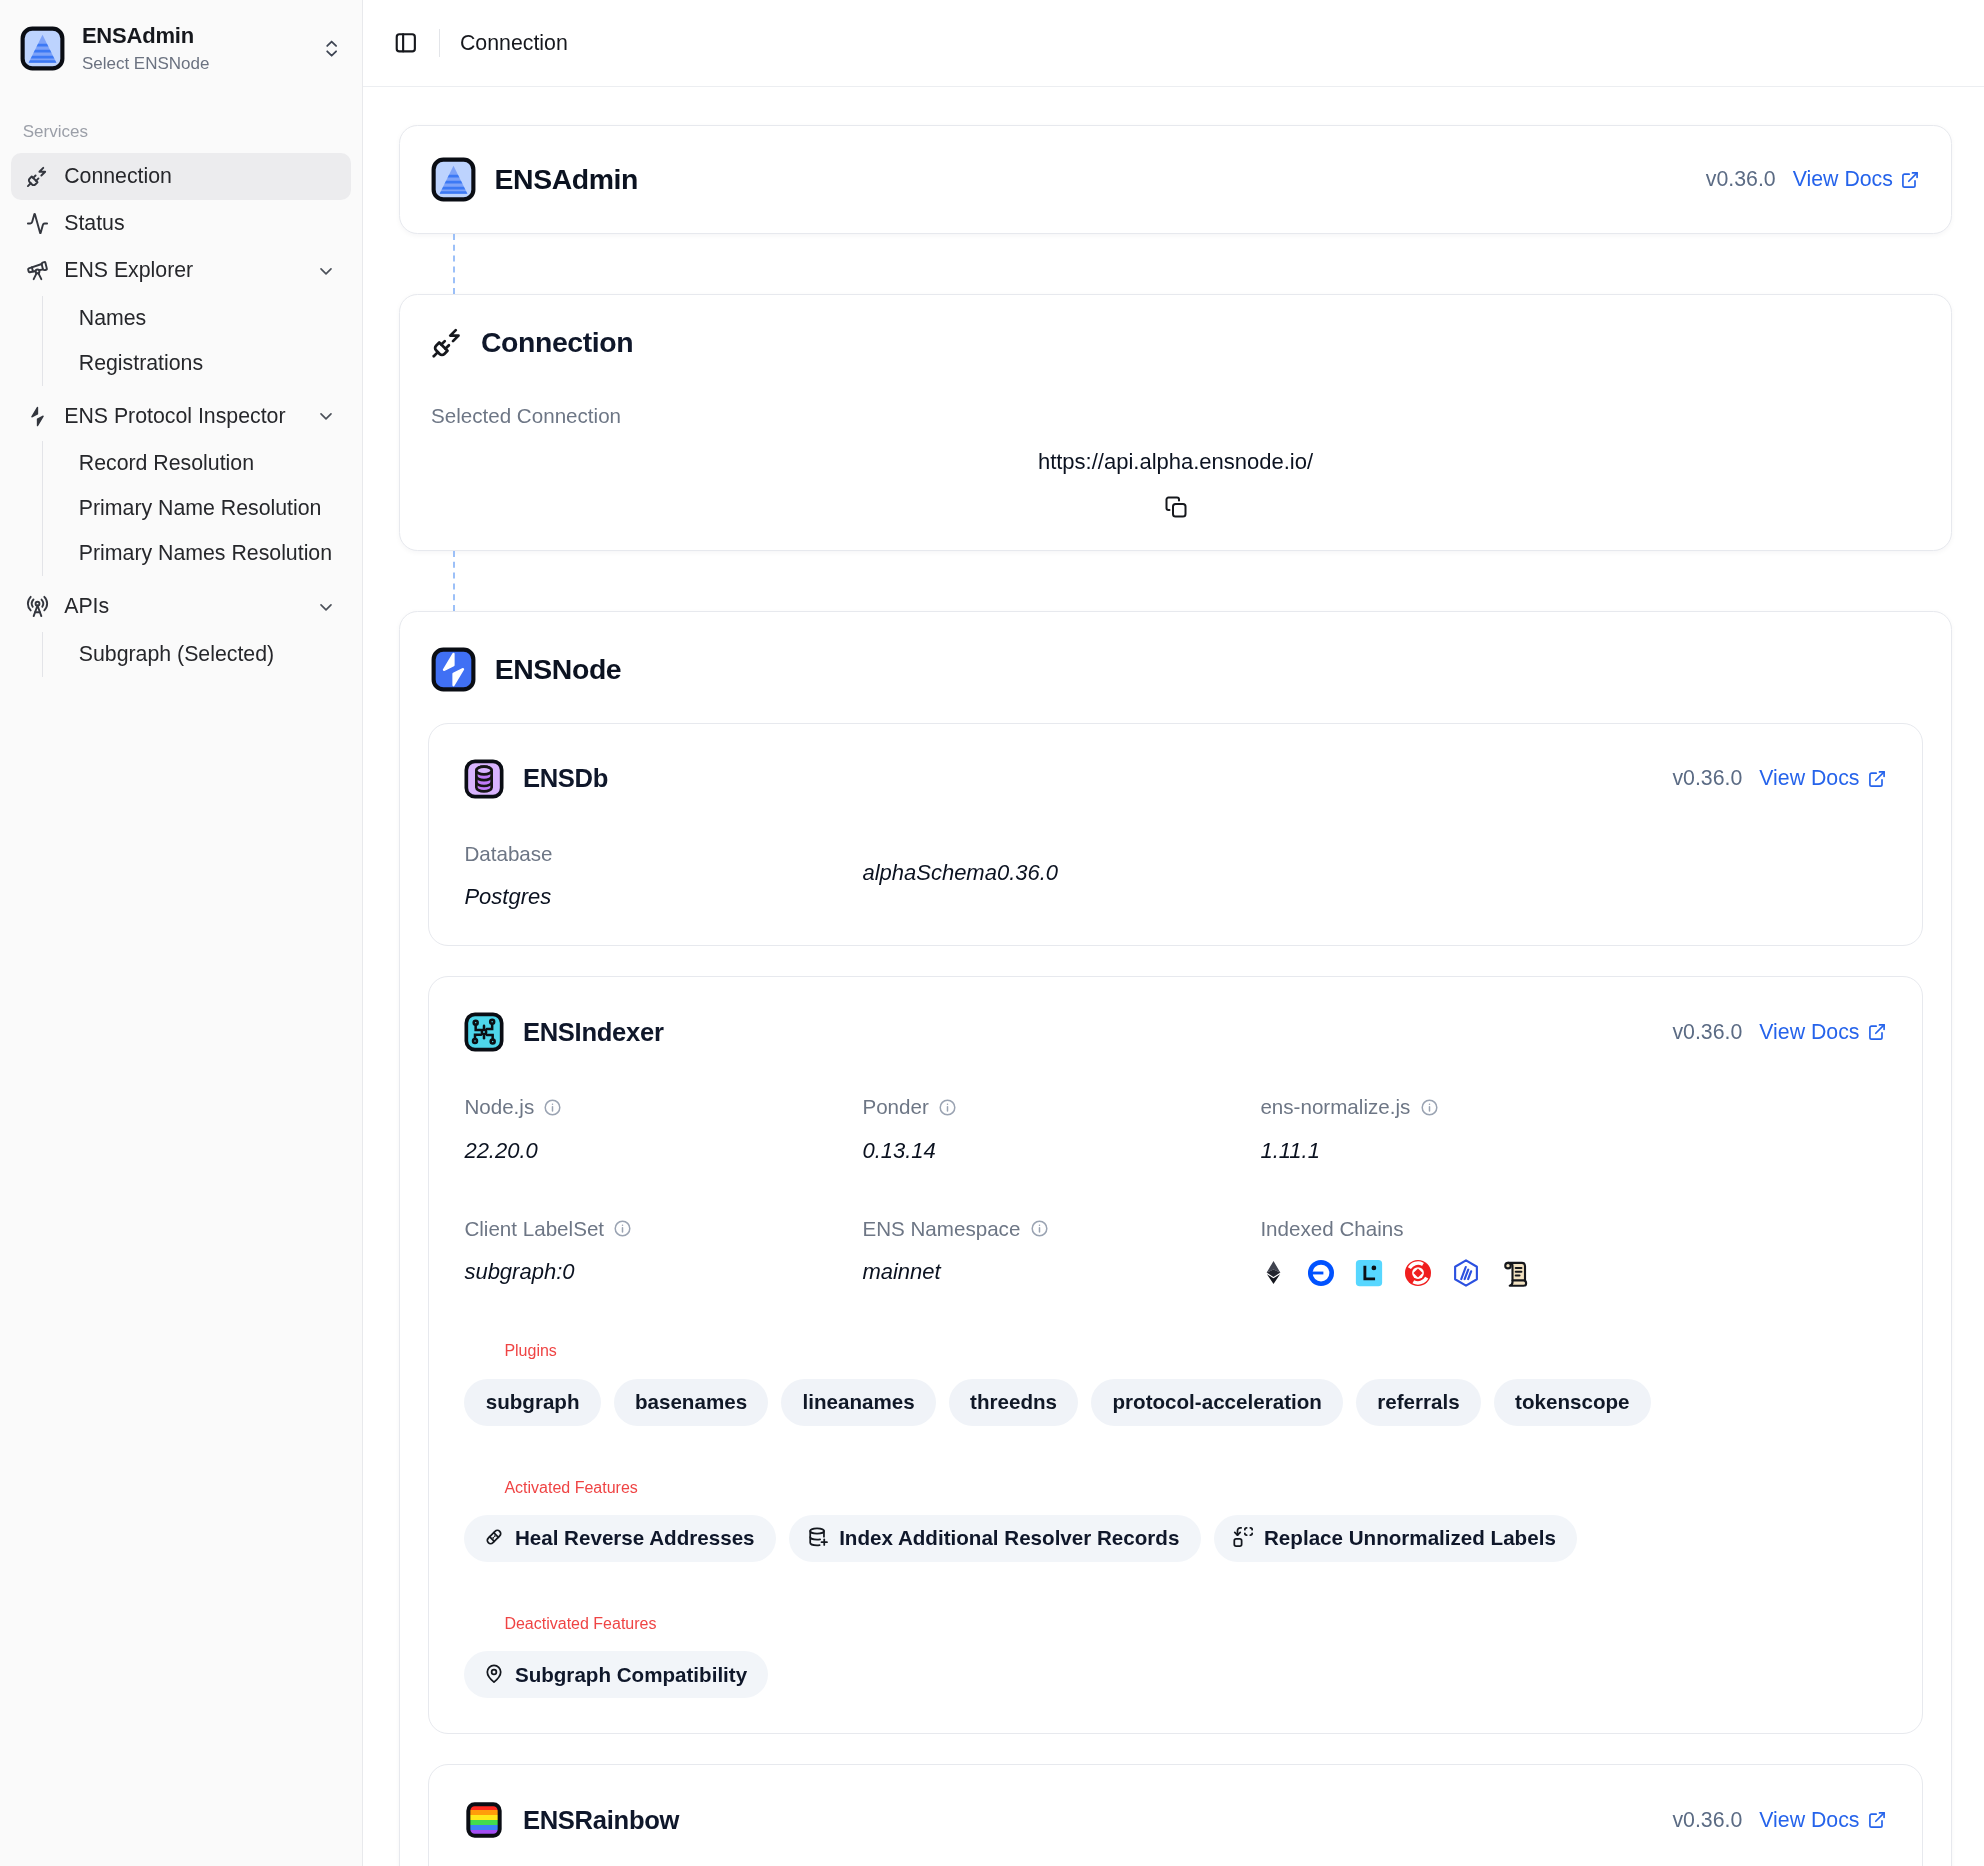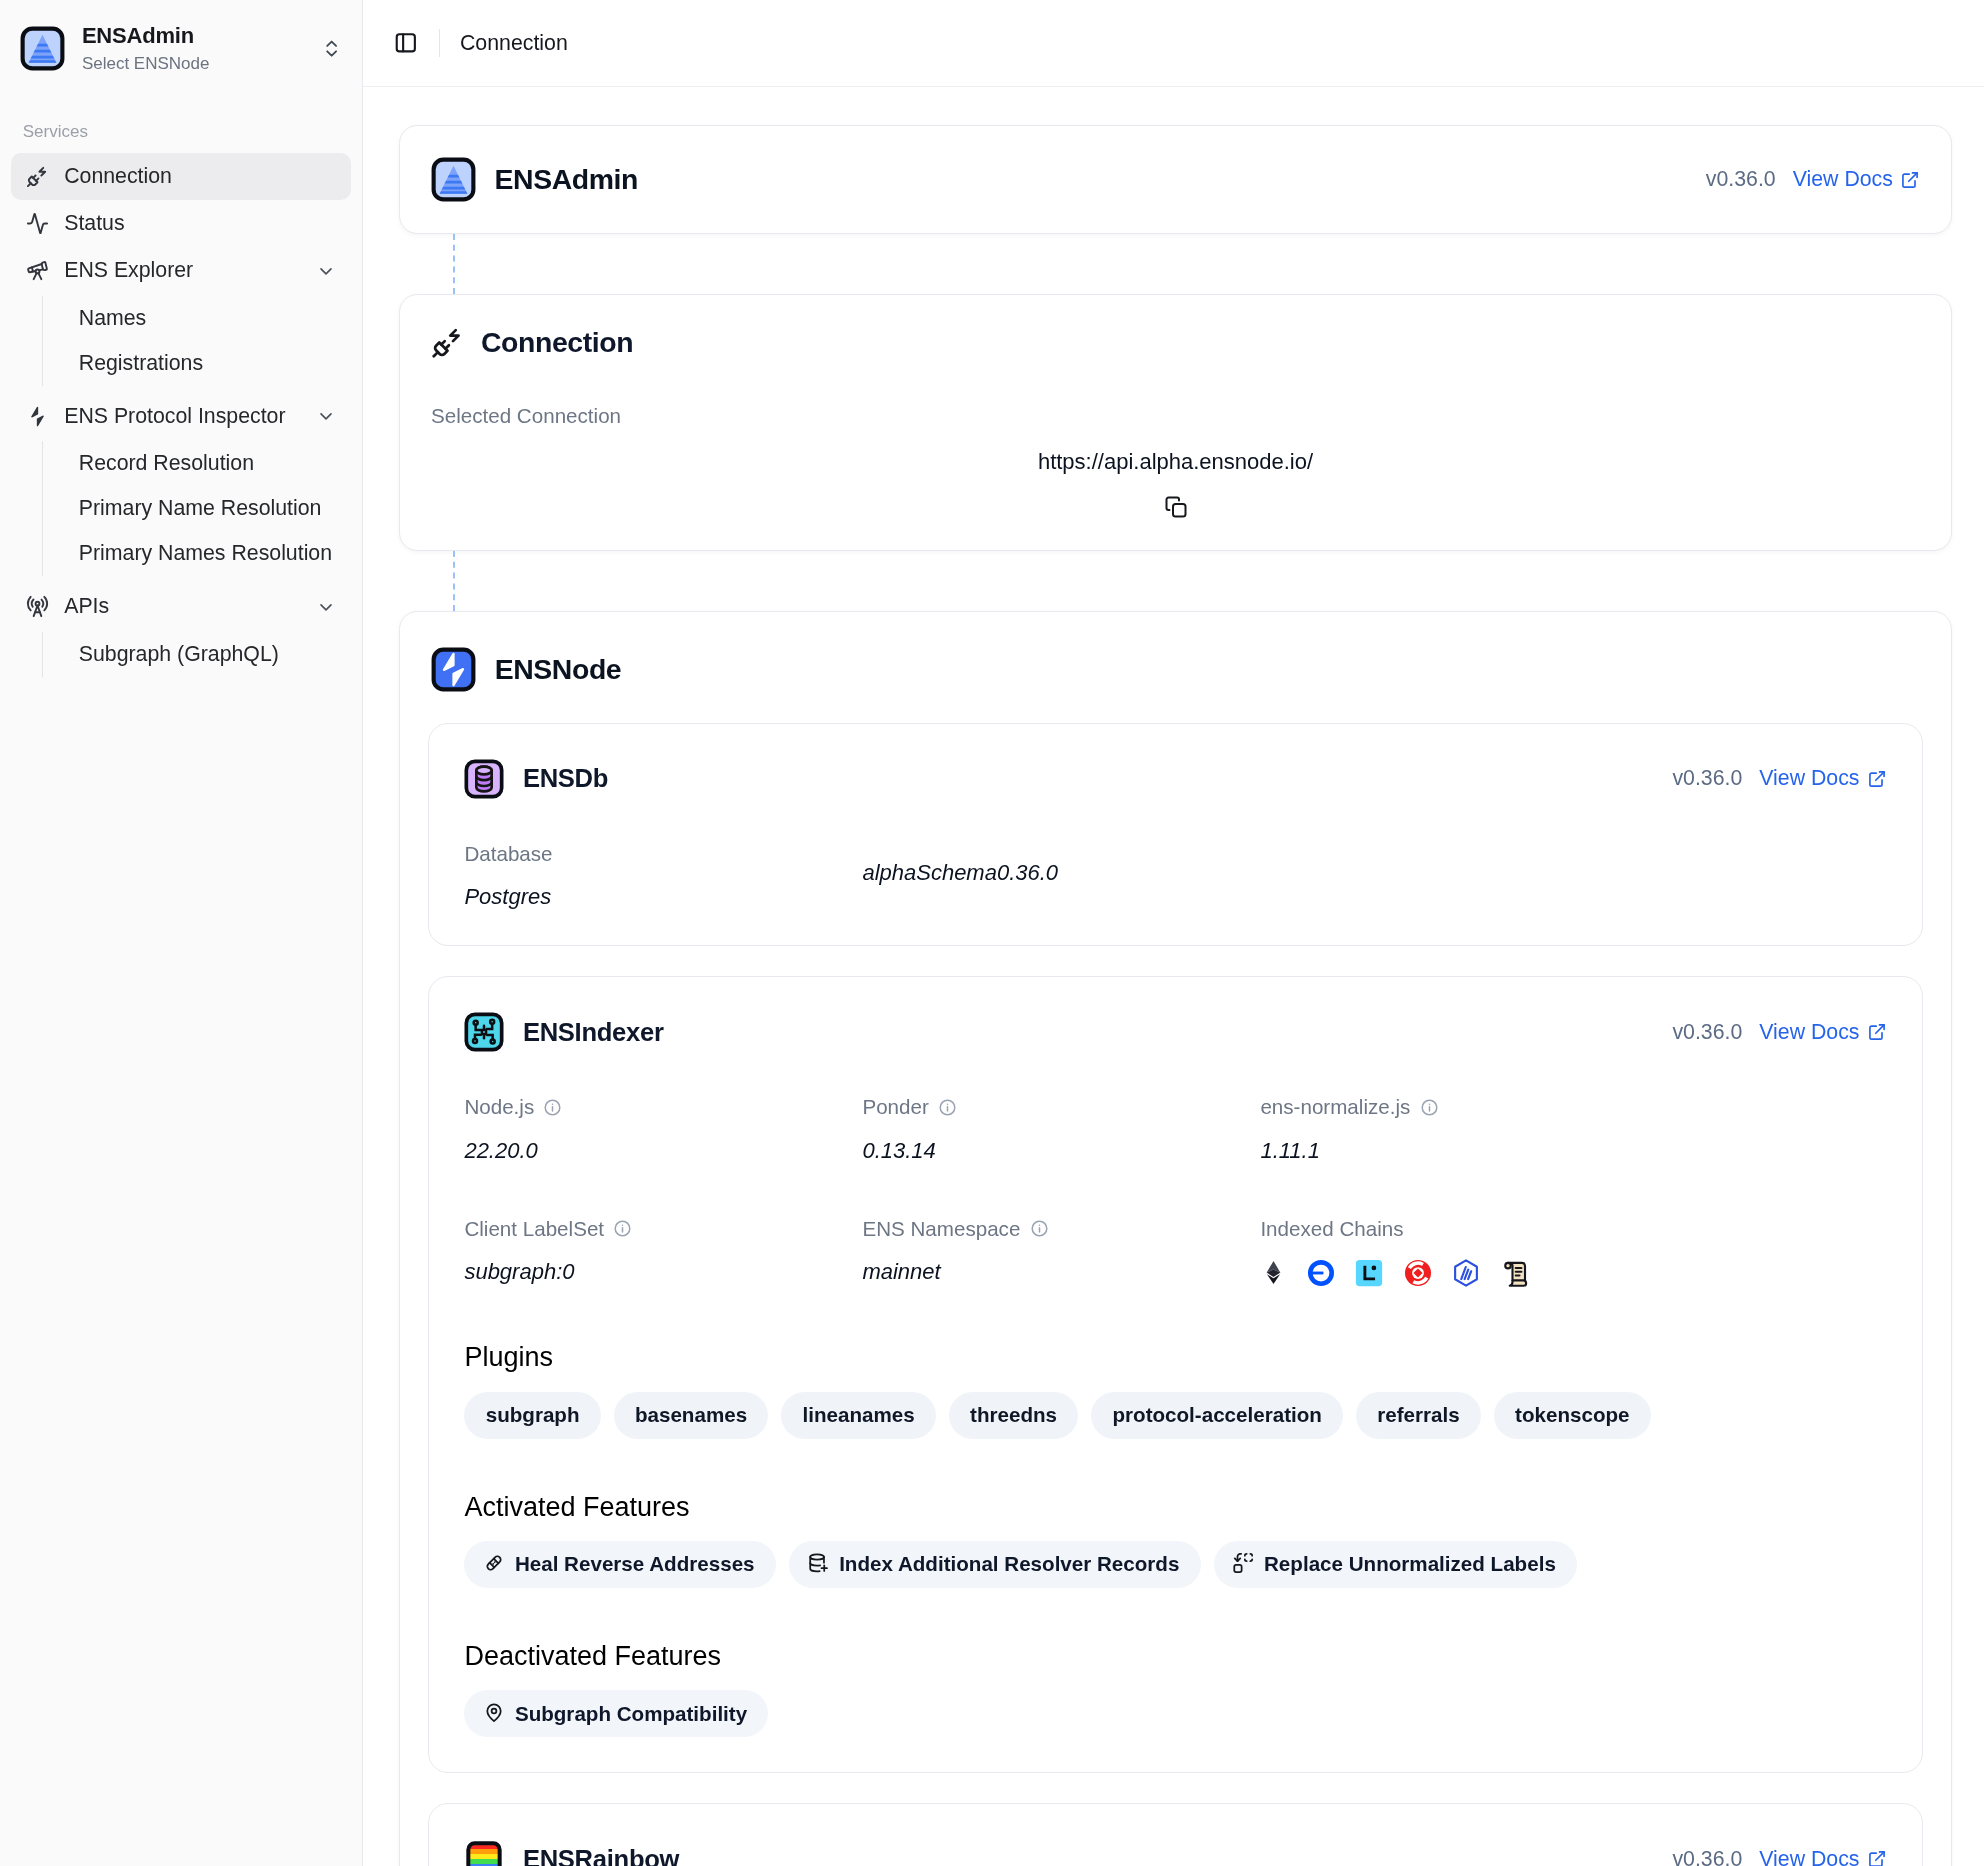--- a/index.html
+++ b/index.html
@@ -104,21 +104,21 @@
   .fields { display:grid; grid-template-columns:398px 398px 1fr; margin-top:43px; row-gap:53px; }
   .fields.two { grid-template-columns:398px 1fr; }
   .fields.one { grid-template-columns:1fr; }
   .field-label { display:flex; align-items:center; gap:9.2px; font-size:20.6px; color:#6d7685; }
   .field-label svg { width:19px; height:19px; color:#9aa3b2; }
   .field-value { margin-top:18.5px; font-size:22px; color:#0b1220;font-style:italic; }
   .chains { display:flex; align-items:center; gap:18.5px; margin-top:15.6px; height:33px; }
   .chains svg { width:30px; height:30px; }
   .chains .eth svg { width:27px; height:27px; }
 
-  .section-label { margin-top:53px; font-size:27px; color:#000000; }
+  .section-label { margin-top:53px; font-size:16px; color:#ef4444;margin-left:40px; }
   .chip-row { display:flex; flex-wrap:wrap; gap:12.8px; margin-top:18.5px; }
   .chip {
     background:#f0f3f8; border-radius:710px;
     padding:11.4px 21.3px; font-size:20.6px; font-weight:700; color:#101827;
   }
   .fchip {
     background:#f2f5f9; border-radius:710px;
     padding:11.4px 21.3px 11.4px 18.5px; font-size:20.6px; font-weight:700; color:#0f172a;
     display:flex; gap:10px;
   }
@@ -400,21 +400,21 @@
         </svg>
       <span>APIs</span>
       <span class="chev">
           <svg viewBox="0 0 24 24">
             <use href="#i-chevron-down"></use>
           </svg>
         </span>
     </div>
     <div class="sb-children">
       <div class="sb-child">
-        <span>Subgraph (GraphQL)</span>
+        <span>Subgraph (Selected)</span>
       </div>
     </div>
   </nav>
 </aside>
 
 <div class="main">
   <header class="topbar">
     <button class="tb-toggle">
       <svg viewBox="0 0 24 24">
           <use href="#i-panel-left"></use>

